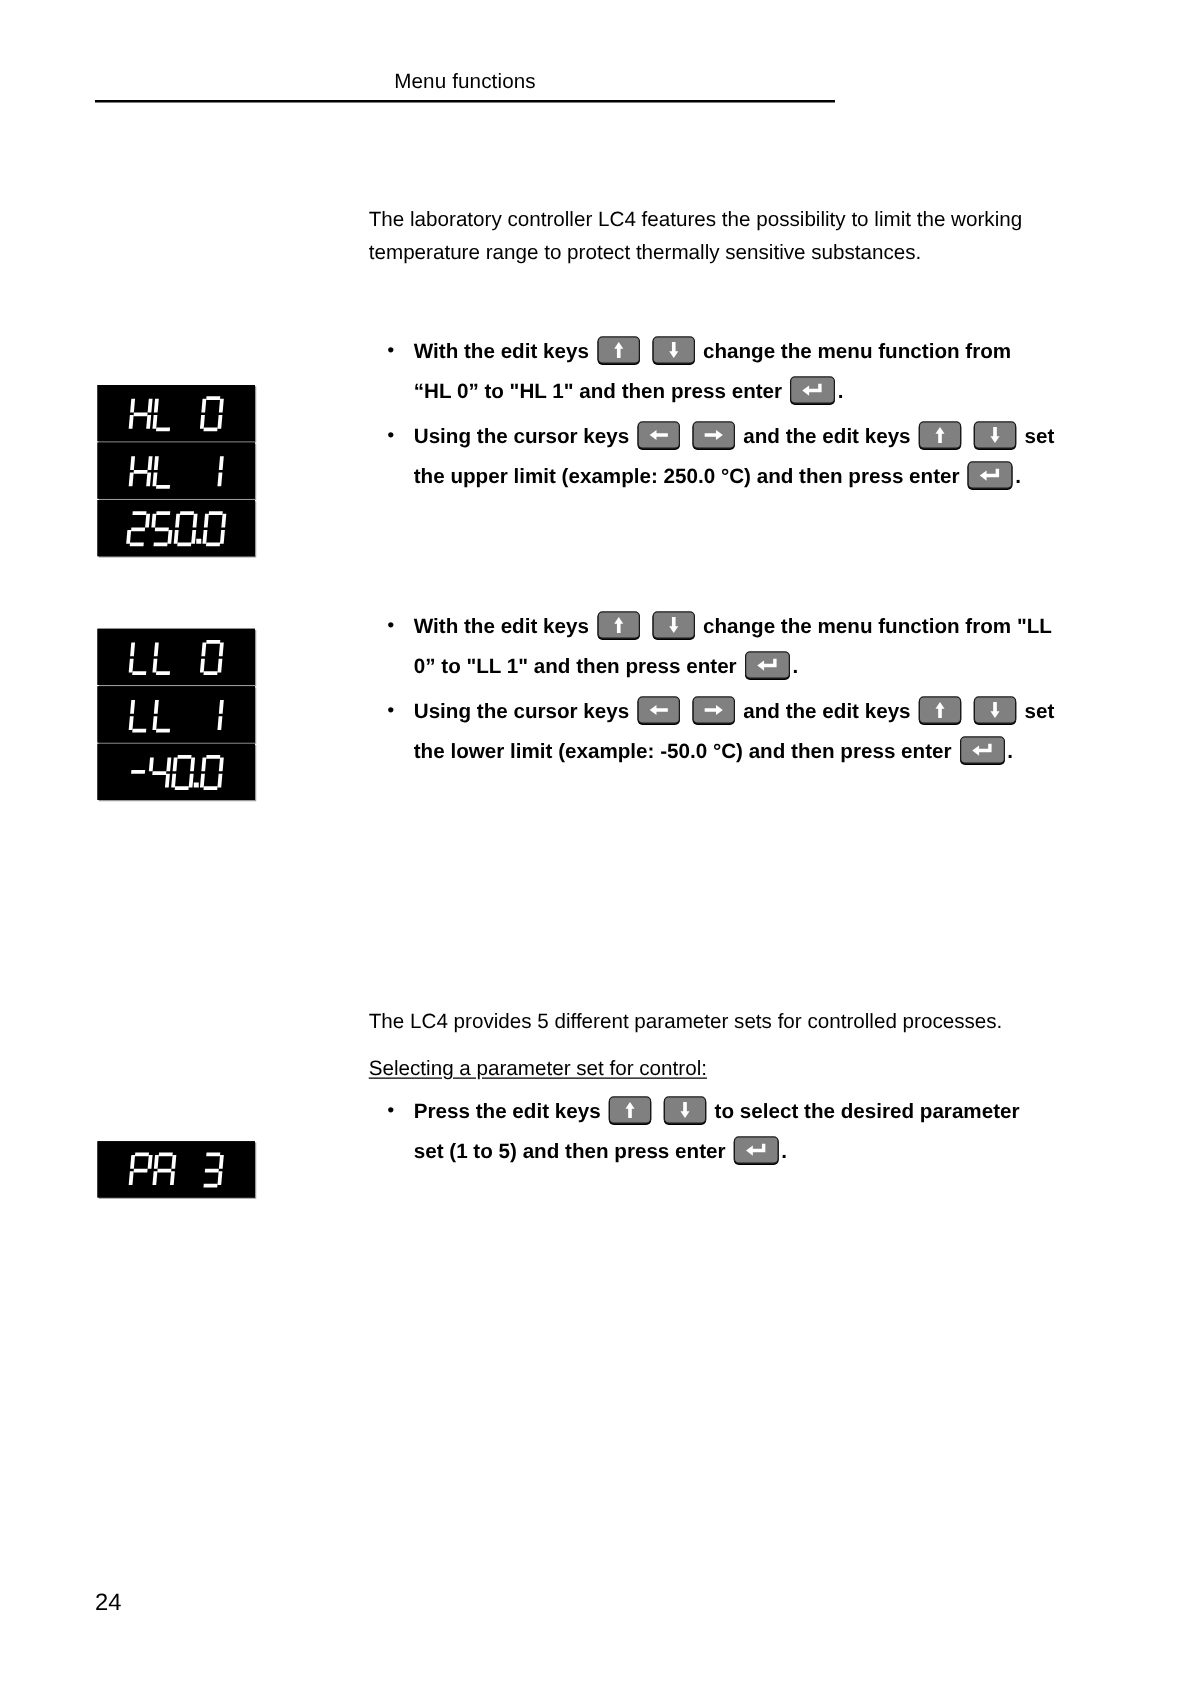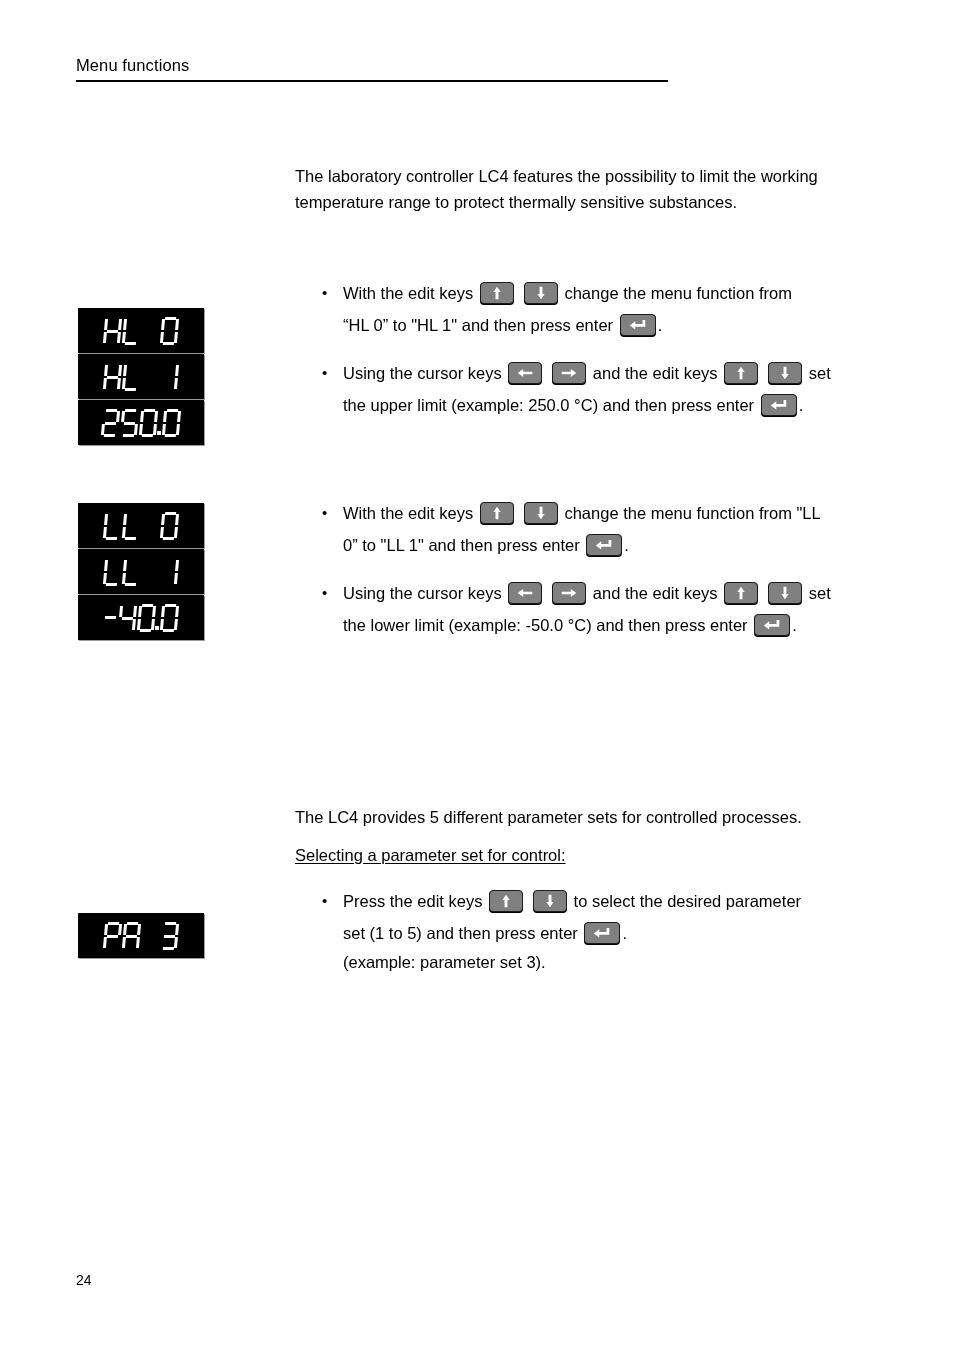--- a/index.html
+++ b/index.html
@@ -20,20 +20,21 @@
   #page-header {
     position: absolute;
     left: 76px;
     top: 54px;
     width: 592px;
   }
   #page-header .header-title {
     font-size: 16.5px;
     line-height: 22px;
     letter-spacing: 0.1px;
+    text-align: center;
   }
   #page-header .header-rule {
     margin-top: 4px;
     border-bottom: 2.2px solid #000;
     width: 100%;
   }
 
   
   .text-col {
     position: absolute;
@@ -50,22 +51,23 @@
   }
 
   ul.bullets {
     list-style: none;
     margin: 0;
     padding: 0;
   }
   ul.bullets > li {
     position: relative;
     padding-left: 32px;
-    margin: 16px;
+    margin: 4px;
     line-height: 32px;
+    font-weight: bold;
   }
   ul.bullets > li::before {
     content: "\2022";
     position: absolute;
     left: 11px;
     top: 0;
     font-size: 15px;
   }
   .line { display: block; }
 
@@ -150,21 +152,21 @@
     margin: 0 2px;
     transform: skewX(-5deg);
   }
   .spacer { width: 14px; }
 
   
   #page-number {
     position: absolute;
     left: 76px;
     top: 1272px;
-    font-size: 14px;
+    font-size: 19px;
   }
 </style>
 </head>
 <body>
 
 <div id="page-header">
   <div class="header-title">Menu functions</div>
   <div class="header-rule"></div>
 </div>
 
@@ -505,21 +507,20 @@
         <span>to select the desired parameter</span>
       </span>
       <span class="line">
         <span>set (1 to 5) and then press enter</span>
         <span class="key key-enter">
           <svg viewBox="0 0 36 22">
               <polygon points="9,11.5 15,7 15,10 23,10 23,5.5 26,5.5 26,13 15,13 15,16" fill="#ffffff"></polygon>
             </svg>
         </span><span>.</span>
       </span>
-      <span class="line" style="line-height:26px;">(example: parameter set 3).</span>
     </li>
   </ul>
 </div>
 
 <div class="led-group" style="top:913px;">
   <div class="led">
     <div class="led-inner">
       <div class="seg-text">
 
         <div class="digit">

